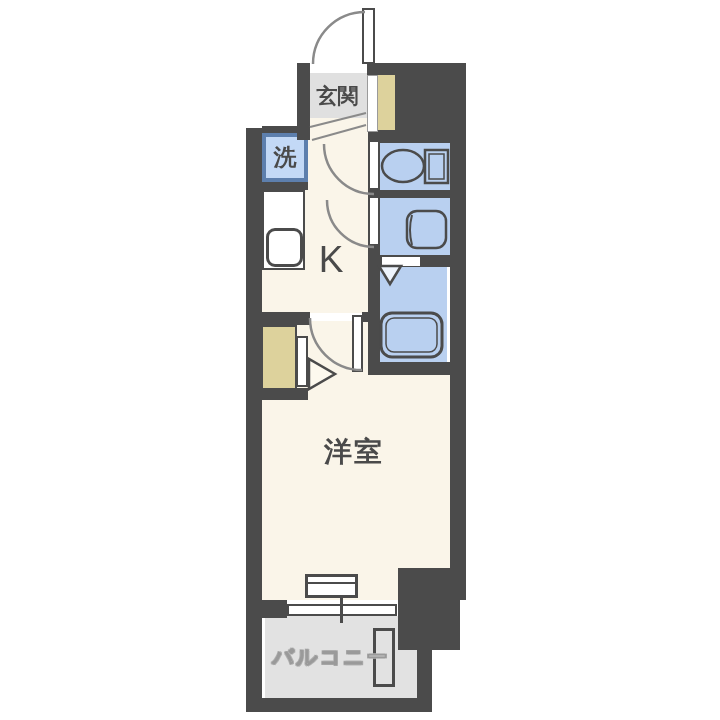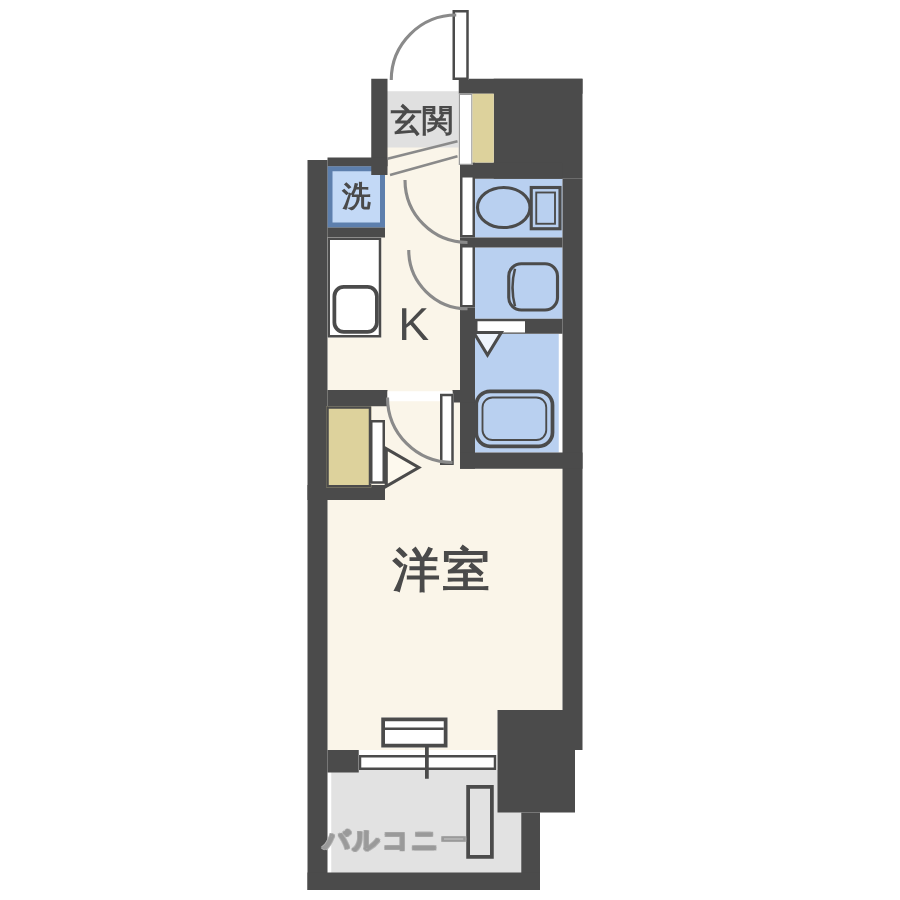--- a/index.html
+++ b/index.html
@@ -83,19 +83,19 @@
     <polygon points="379,266 390,284 401,266" fill="#eef4fc" stroke="#4b4b4b" stroke-width="2.5"></polygon>
     <ellipse cx="403" cy="166" rx="21" ry="16" fill="#b9d0f0" stroke="#4b4b4b" stroke-width="2.5"></ellipse>
     <rect x="425" y="150" width="23" height="33" fill="#b9d0f0" stroke="#4b4b4b" stroke-width="2.5"></rect>
     <rect x="429" y="154" width="15" height="25" fill="none" stroke="#4b4b4b" stroke-width="1.5"></rect>
     <rect x="407" y="211" width="39" height="37" rx="10" fill="#b9d0f0" stroke="#4b4b4b" stroke-width="2.5"></rect>
     <path d="M 412 215 Q 408 230 412 245" fill="none" stroke="#4b4b4b" stroke-width="2"></path>
     <rect x="381" y="313" width="61" height="44" rx="11" fill="#b9d0f0" stroke="#4b4b4b" stroke-width="3"></rect>
     <rect x="386" y="318" width="51" height="34" rx="8" fill="none" stroke="#4b4b4b" stroke-width="1.5"></rect>
   </svg>
 
-  <div class="abs label" style="left:308px;top:84px;width:59px;font-size:25px;font-weight:bold;">玄関</div>
+  <div class="abs label" style="left:308px;top:84px;width:59px;font-size:21px;font-weight:bold;">玄関</div>
   <div class="abs label" style="left:262px;top:145px;width:46px;font-size:23px;font-weight:bold;">洗</div>
   <div class="abs label" style="left:305px;top:240px;width:52px;font-size:37px;">K</div>
-  <div class="abs label" style="left:262px;top:437px;width:184px;font-size:38px;font-weight:bold;letter-spacing:2px;">洋室</div>
-  <div class="abs label balcony-label" style="left:252px;top:645px;width:130px;font-size:21px;margin-top:16px;">バルコニー</div>
+  <div class="abs label" style="left:262px;top:437px;width:184px;font-size:28px;font-weight:bold;letter-spacing:2px;">洋室</div>
+  <div class="abs label balcony-label" style="left:266px;top:645px;width:130px;font-size:21px;">バルコニー</div>
 
 </div>
 
 </body></html>

